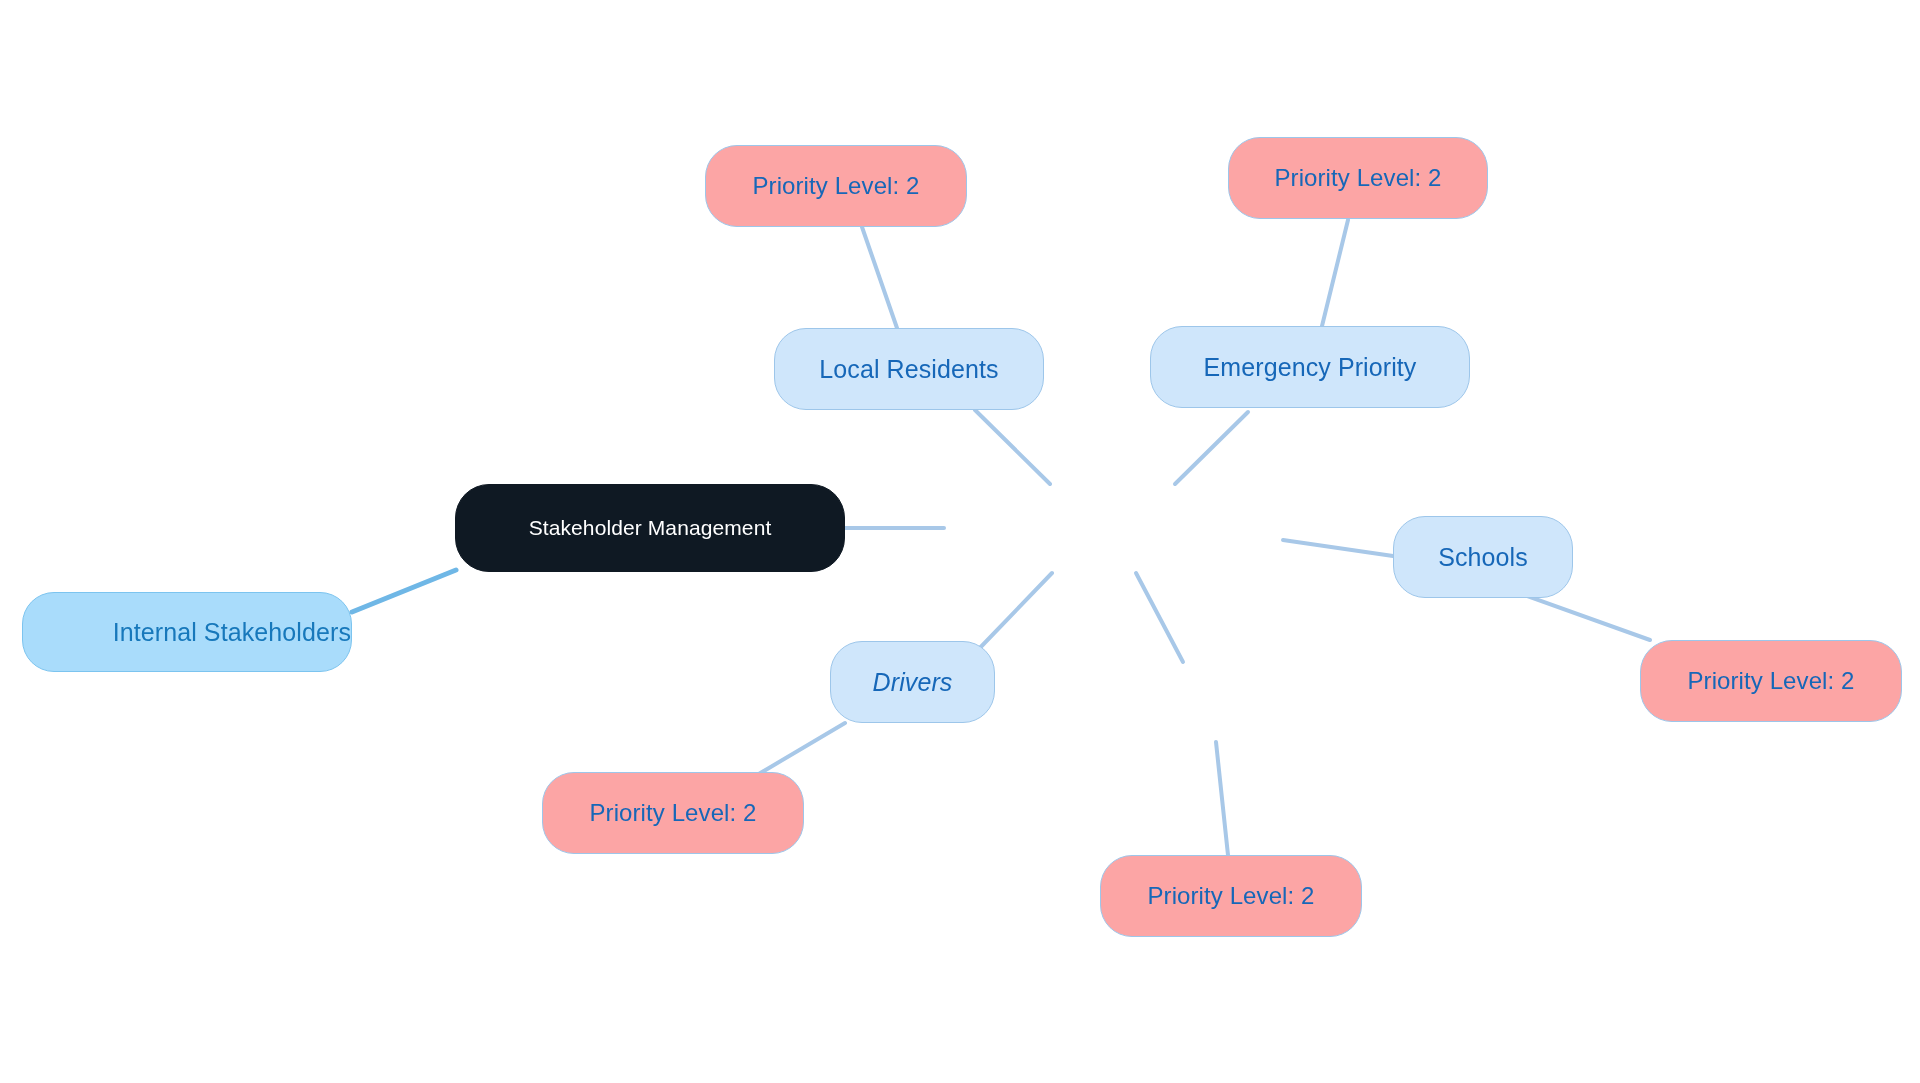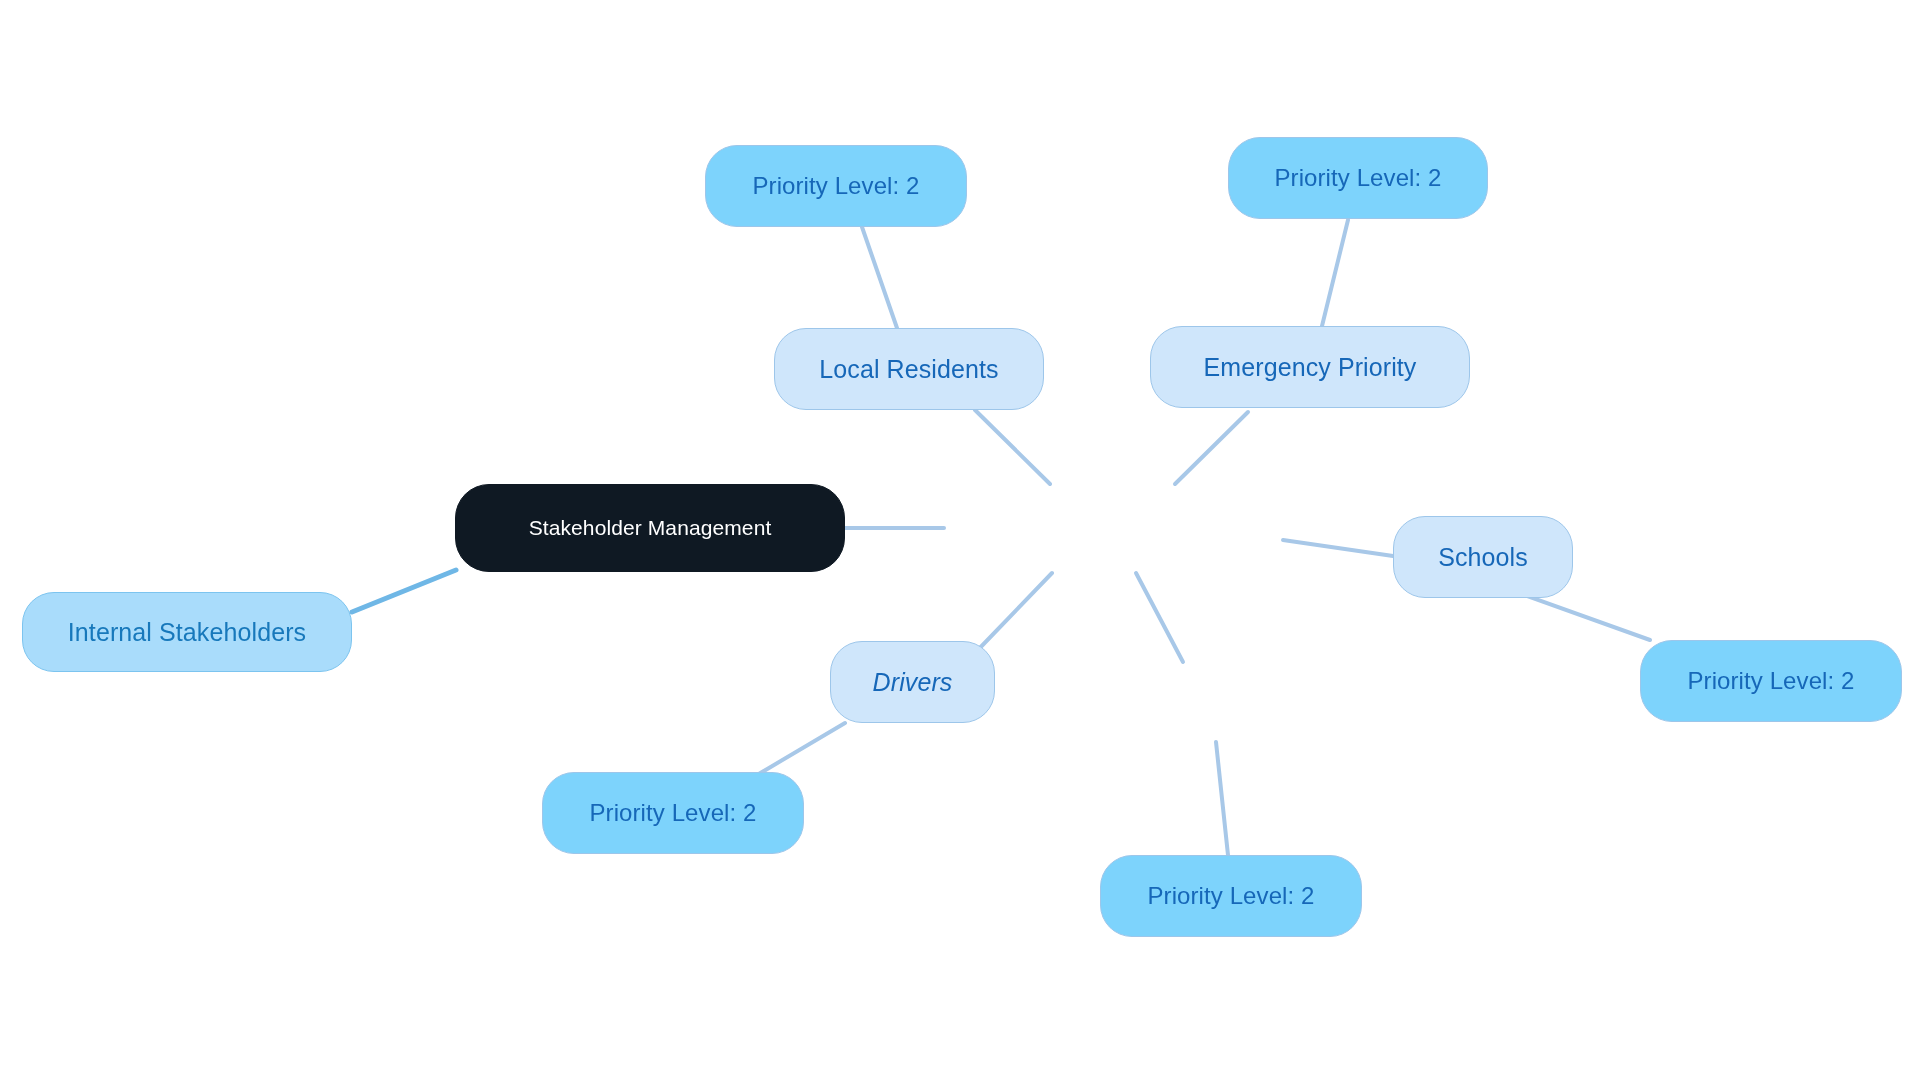--- a/index.html
+++ b/index.html
@@ -54,21 +54,21 @@
     border-radius: 32px;
   }
   .node-branch-alt {
     background: #a9dcfb;
     color: #1778bb;
     border: 1.4px solid #7cc4ef;
     font-size: 25px;
     border-radius: 32px;
   }
   .node-leaf {
-    background: #7dd3fc;
+    background: #fca5a5;
     color: #1667b8;
     border: 1.4px solid #9dc6ea;
     font-size: 24px;
     border-radius: 32px;
   }
 </style>
 </head>
 <body>
 
 <div id="canvas">
@@ -97,21 +97,21 @@
 
     <line x1="845" y1="723" x2="752" y2="778" stroke="#a8c8e8" stroke-width="4" stroke-linecap="round"></line>
 
     <line x1="1216" y1="742" x2="1228" y2="855" stroke="#a8c8e8" stroke-width="4" stroke-linecap="round"></line>
   </svg>
 
   <div class="node node-root" style="left:455px; top:484px; width:390px; height:88px;">
     <span>Stakeholder Management</span>
   </div>
 
-  <div class="node node-branch-alt" style="left:22px; top:592px; width:330px; height:80px;">
+  <div class="node node-branch-alt" style="left:22px; top:592px; width:330px; height:80px;justify-content:flex-end;">
     <span>Internal Stakeholders</span>
   </div>
 
 
   <div class="node node-branch" style="left:774px; top:328px; width:270px; height:82px;">
     <span>Local Residents</span>
   </div>
 
   <div class="node node-leaf" style="left:705px; top:145px; width:262px; height:82px;">
     <span>Priority Level: 2</span>

